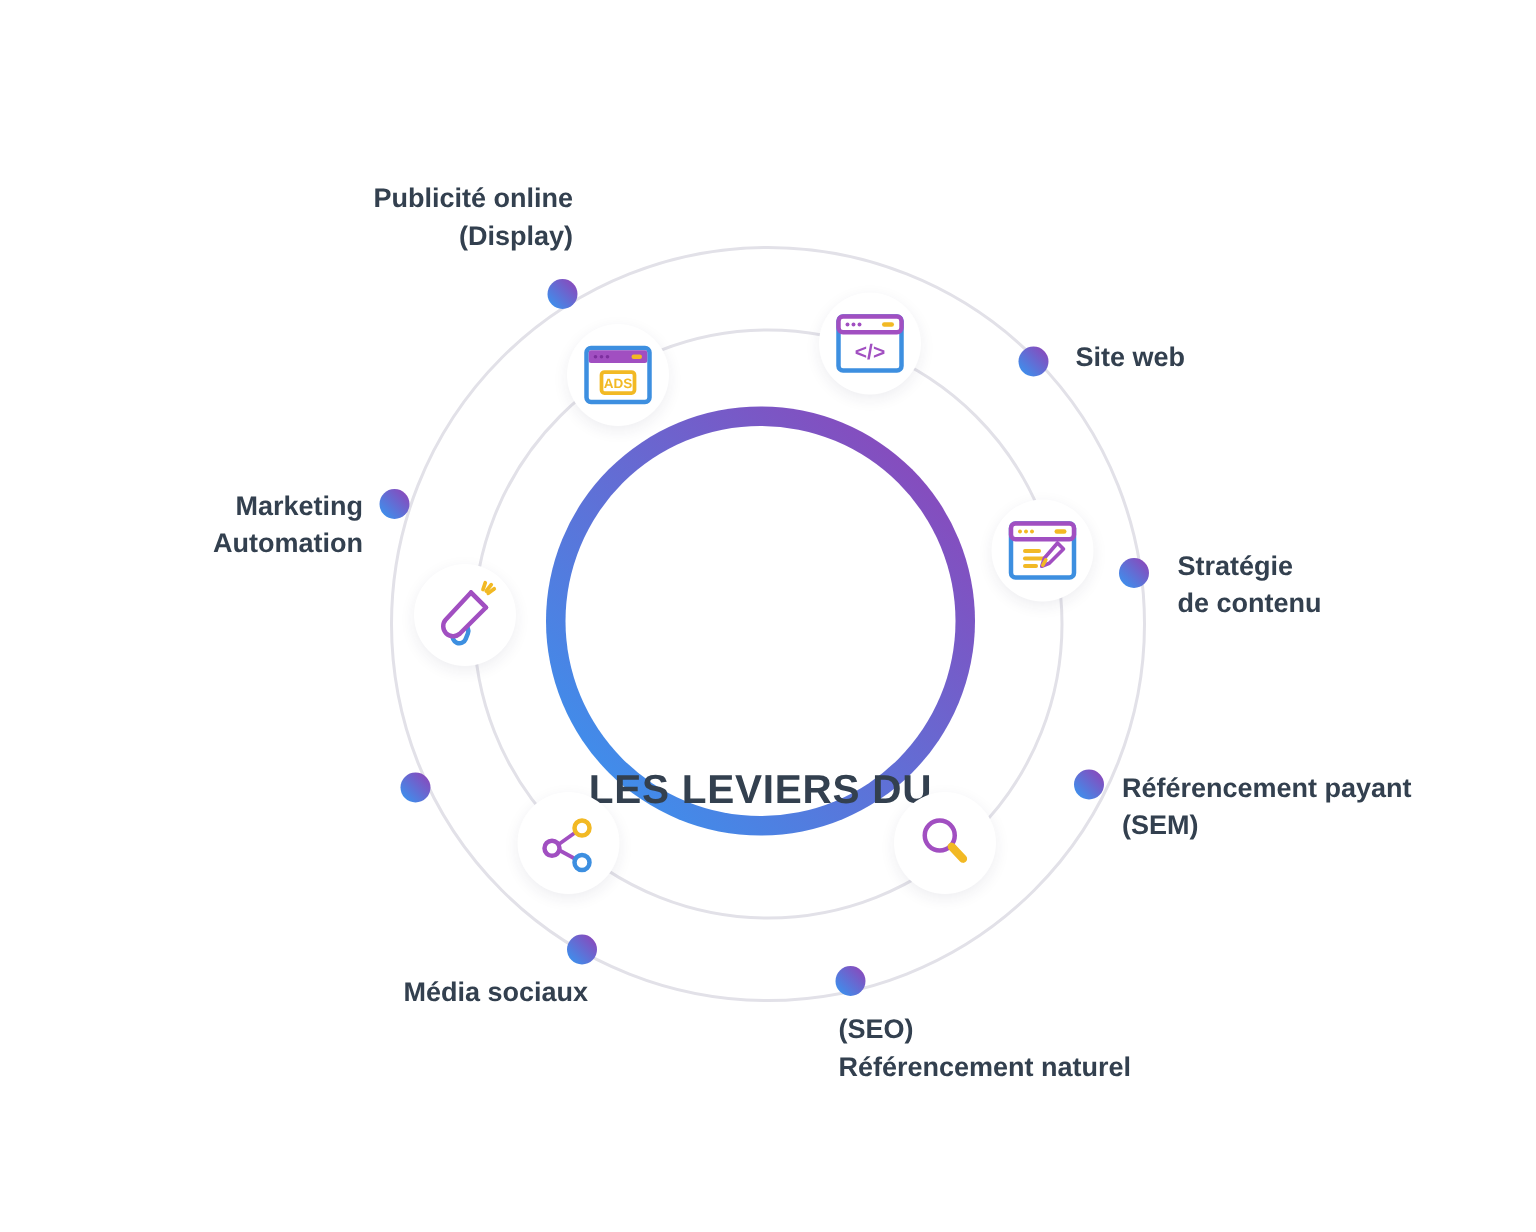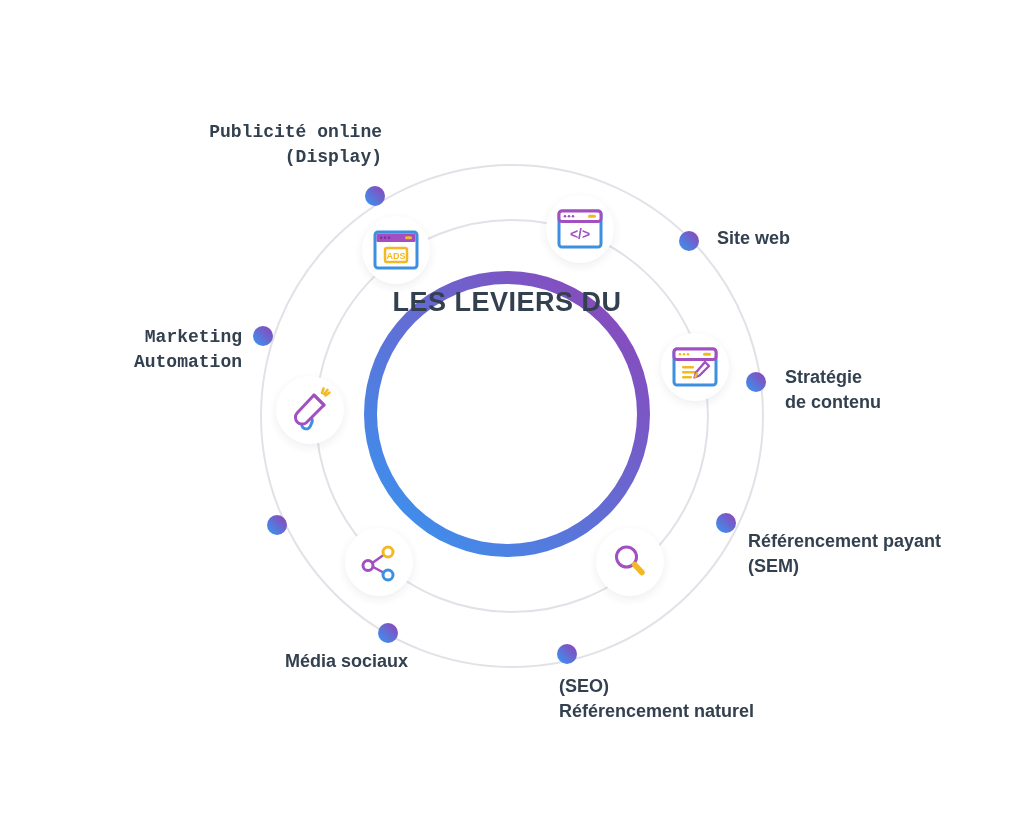--- a/index.html
+++ b/index.html
@@ -22,62 +22,62 @@
   }
   .orbit.outer{left:260px;top:164px;width:504px;height:504px;}
   .orbit.inner{left:315px;top:219px;width:394px;height:394px;}
   .center-circle{
     position:absolute;left:364px;top:271px;width:286px;height:286px;border-radius:50%;
     background:linear-gradient(45deg,var(--accent-blue),var(--accent-purple));
     z-index:2;
   }
   .center-circle .inner-white{
     position:absolute;inset:13px;border-radius:50%;background:#fff;
-    display:flex;flex-direction:column;align-items:center;justify-content:space-between;
+    display:flex;flex-direction:column;align-items:center;justify-content:flex-end;
   }
   .title-line{
     font-weight:700;font-size:27px;line-height:36px;color:var(--text-dark);
     letter-spacing:.5px;text-align:center;white-space:nowrap;
   }
   .icon-badge{
     position:absolute;width:68px;height:68px;border-radius:50%;background:#fff;
     box-shadow:0 3px 10px rgba(40,40,80,.08);
     display:flex;align-items:center;justify-content:center;z-index:3;
   }
   .dot{
     position:absolute;width:20px;height:20px;border-radius:50%;
     background:linear-gradient(45deg,var(--accent-blue),var(--accent-purple));
     z-index:3;
   }
   .lbl{
     position:absolute;font-weight:700;font-size:18px;line-height:25px;
     color:var(--text-dark);z-index:4;white-space:nowrap;
   }
-  .lbl.right{text-align:right;font-family:Liberation Mono, monospace;}
+  .lbl.right{text-align:right;}
   
-  #badge-ads{left:362px;top:216px;}
+  #badge-ads{left:378px;top:216px;}
   #badge-code{left:546px;top:195px;}
   #badge-content{left:661px;top:333px;}
   #badge-search{left:596px;top:528px;}
   #badge-share{left:345px;top:528px;}
   #badge-megaphone{left:276px;top:376px;}
   #dot-publicite{left:365px;top:186px;}
   #dot-site{left:679px;top:231px;}
   #dot-strategie{left:746px;top:372px;}
   #dot-sem{left:716px;top:513px;}
   #dot-seo{left:557px;top:644px;}
   #dot-media{left:378px;top:623px;}
   #dot-emailing{left:267px;top:515px;}
   #dot-automation{left:253px;top:326px;}
   #lbl-publicite{left:180px;top:120px;width:202px;}
   #lbl-site{left:717px;top:226px;}
   #lbl-strategie{left:785px;top:365px;}
-  #lbl-sem{left:748px;top:513px;margin-top:16px;}
+  #lbl-sem{left:748px;top:513px;}
   #lbl-seo{left:559px;top:674px;}
-  #lbl-media{left:285px;top:649px;text-align:center;}
+  #lbl-media{left:269px;top:649px;text-align:center;}
   #lbl-emailing{left:100px;top:513px;width:141px;}
   #lbl-automation{left:60px;top:325px;width:182px;text-align:right;}
 </style>
 </head>
 <body>
 
 <div class="canvas">
 
   <div class="orbit outer"></div>
   <div class="orbit inner"></div>

